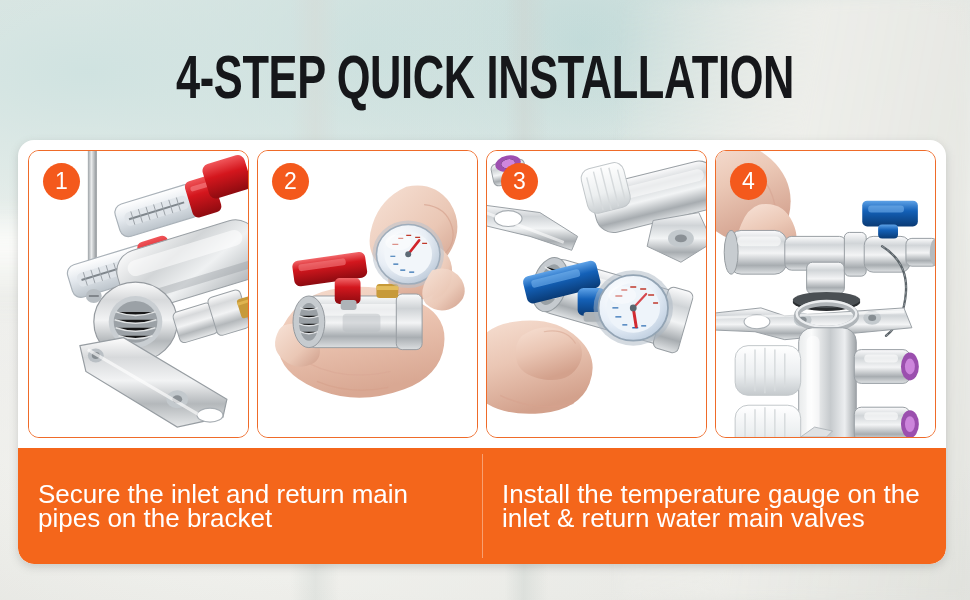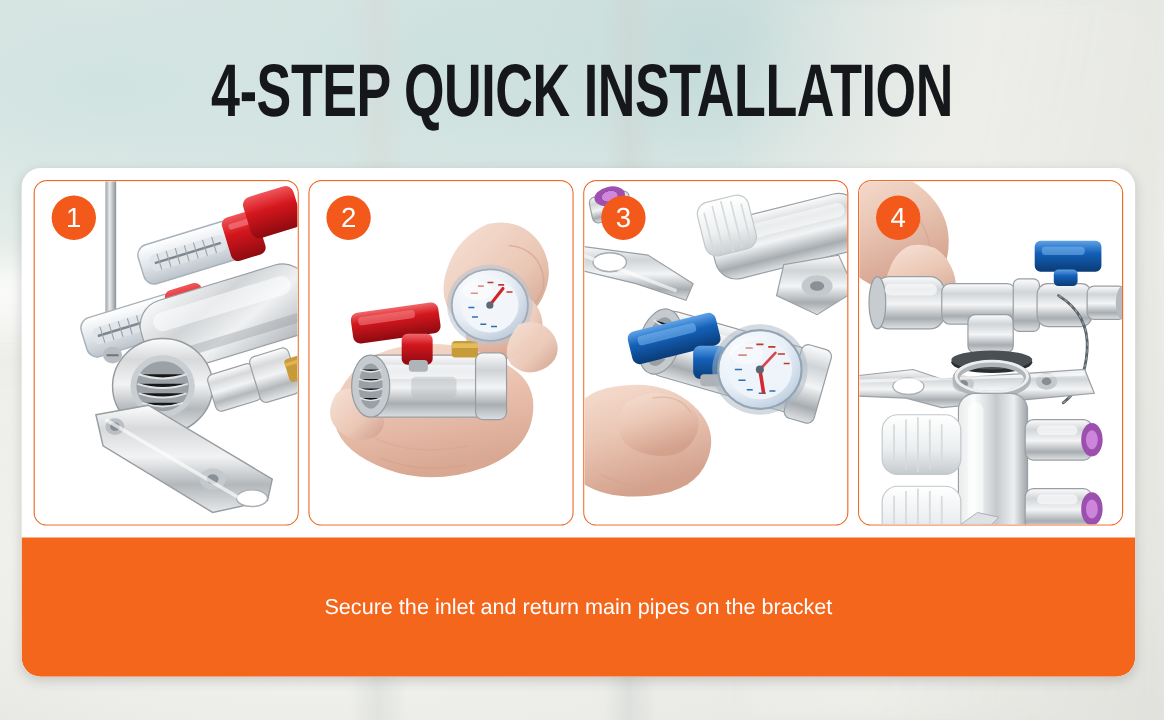--- a/index.html
+++ b/index.html
@@ -158,21 +158,21 @@
   }
   .caption {
     flex: 1 1 0;
     position: relative;
     display: flex;
     align-items: center;
     justify-content: center;
     padding: 0 20px;
     box-sizing: border-box;
     color: #ffffff;
-    font-size: 18px;
+    font-size: 26px;
     line-height: 24px;
     text-align: left;
     font-family: "Liberation Sans", sans-serif;
   }
   .caption + .caption::before {
     content: "";
     position: absolute;
     left: 0;
     top: 6px;
     bottom: 6px;
@@ -648,16 +648,17 @@
 
           <path d="M86 288 L100 278 L118 282 L112 288 Z" fill="#dfe2e4" stroke="#a8aeb3" stroke-width="0.8"></path>
         </svg>
         <div class="badge">4</div>
       </div>
 
     </div>
 
     <div class="captions">
       <div class="caption">Secure the inlet and return main pipes on the bracket</div>
+      <div class="caption">Install the temperature gauge on the inlet &amp; return water main valves</div>
     </div>
 
   </div>
 </div>
 
 </body></html>

